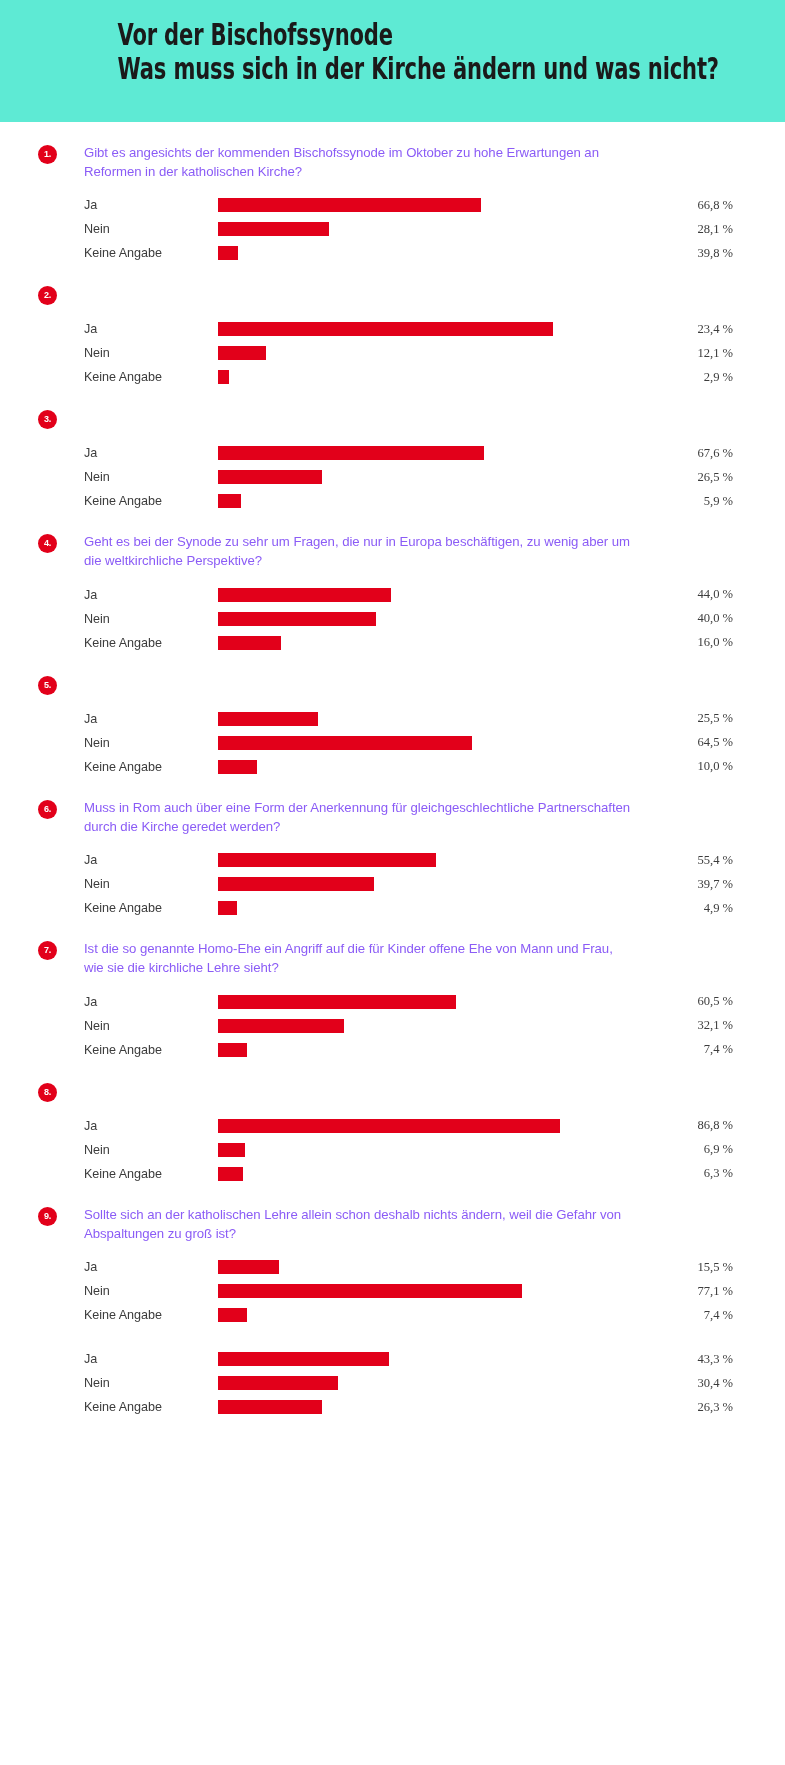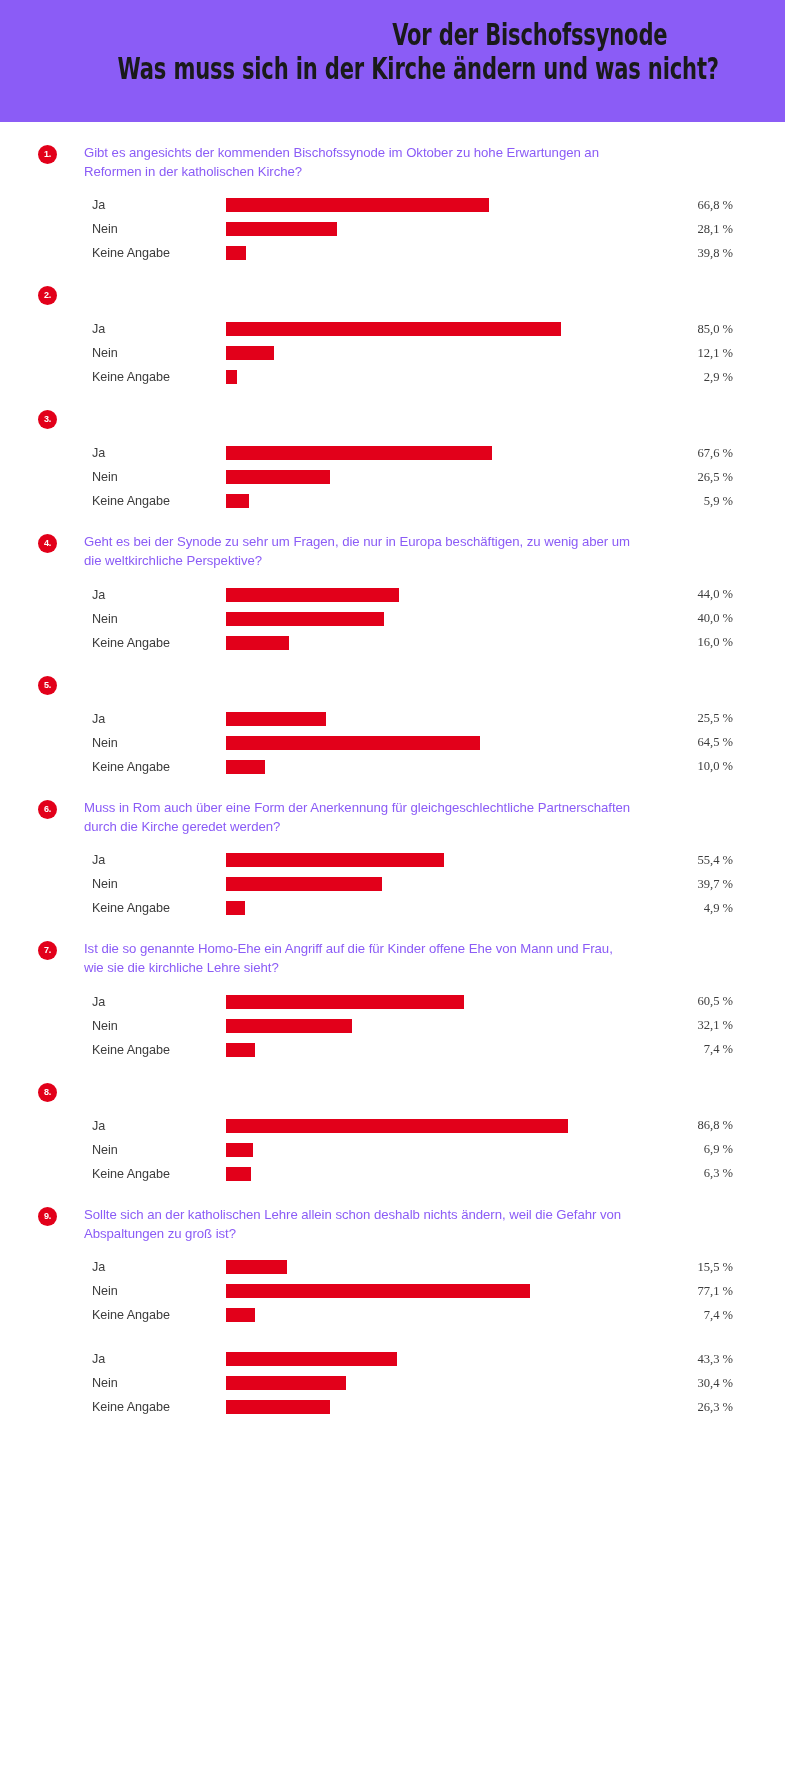--- a/index.html
+++ b/index.html
@@ -16,26 +16,26 @@
   #page {
     position: relative;
     width: 785px;
     height: 1765px;
     background: #ffffff;
     box-sizing: border-box;
   }
 
   
   .header {
-    background: #8b5cf6;
+    background: #5eead4;
     width: 785px;
     height: 122px;
     box-sizing: border-box;
     padding: 18px 40px 0 40px;
-    text-align: right;
+    text-align: left;
   }
   .header .title-line {
     font-family: "Liberation Sans Narrow", "DejaVu Sans Condensed", "Liberation Sans", sans-serif;
     font-weight: bold;
     color: #1a1a1a;
     letter-spacing: -0.2px;
     line-height: 1.12;
     transform: scaleX(0.78);
     transform-origin: center center;
     white-space: nowrap;
@@ -83,21 +83,20 @@
   }
 
   .answers {
     margin-top: 12px;
     margin-left: 46px;
   }
   .answer {
     display: flex;
     align-items: center;
     height: 24px;
-    margin-left: 8px;
   }
   .a-label {
     flex: 0 0 134px;
     font-size: 12.6px;
     color: #3c3c3c;
     letter-spacing: -0.05px;
   }
   .bar-track {
     flex: 0 0 394px;
     height: 24px;
@@ -163,21 +162,21 @@
       <div class="block">
         <div class="q-row">
           <div class="badge">2.</div>
         </div>
         <div class="answers">
           <div class="answer">
             <div class="a-label">Ja</div>
             <div class="bar-track">
               <div class="bar" style="width: 334.9px; background: rgb(226, 0, 26);"></div>
             </div>
-            <div class="a-value">85,0 %</div>
+            <div class="a-value">23,4 %</div>
           </div>
           <div class="answer">
             <div class="a-label">Nein</div>
             <div class="bar-track">
               <div class="bar" style="width: 47.674px; background: rgb(226, 0, 26);"></div>
             </div>
             <div class="a-value">12,1 %</div>
           </div>
           <div class="answer">
             <div class="a-label">Keine Angabe</div>

